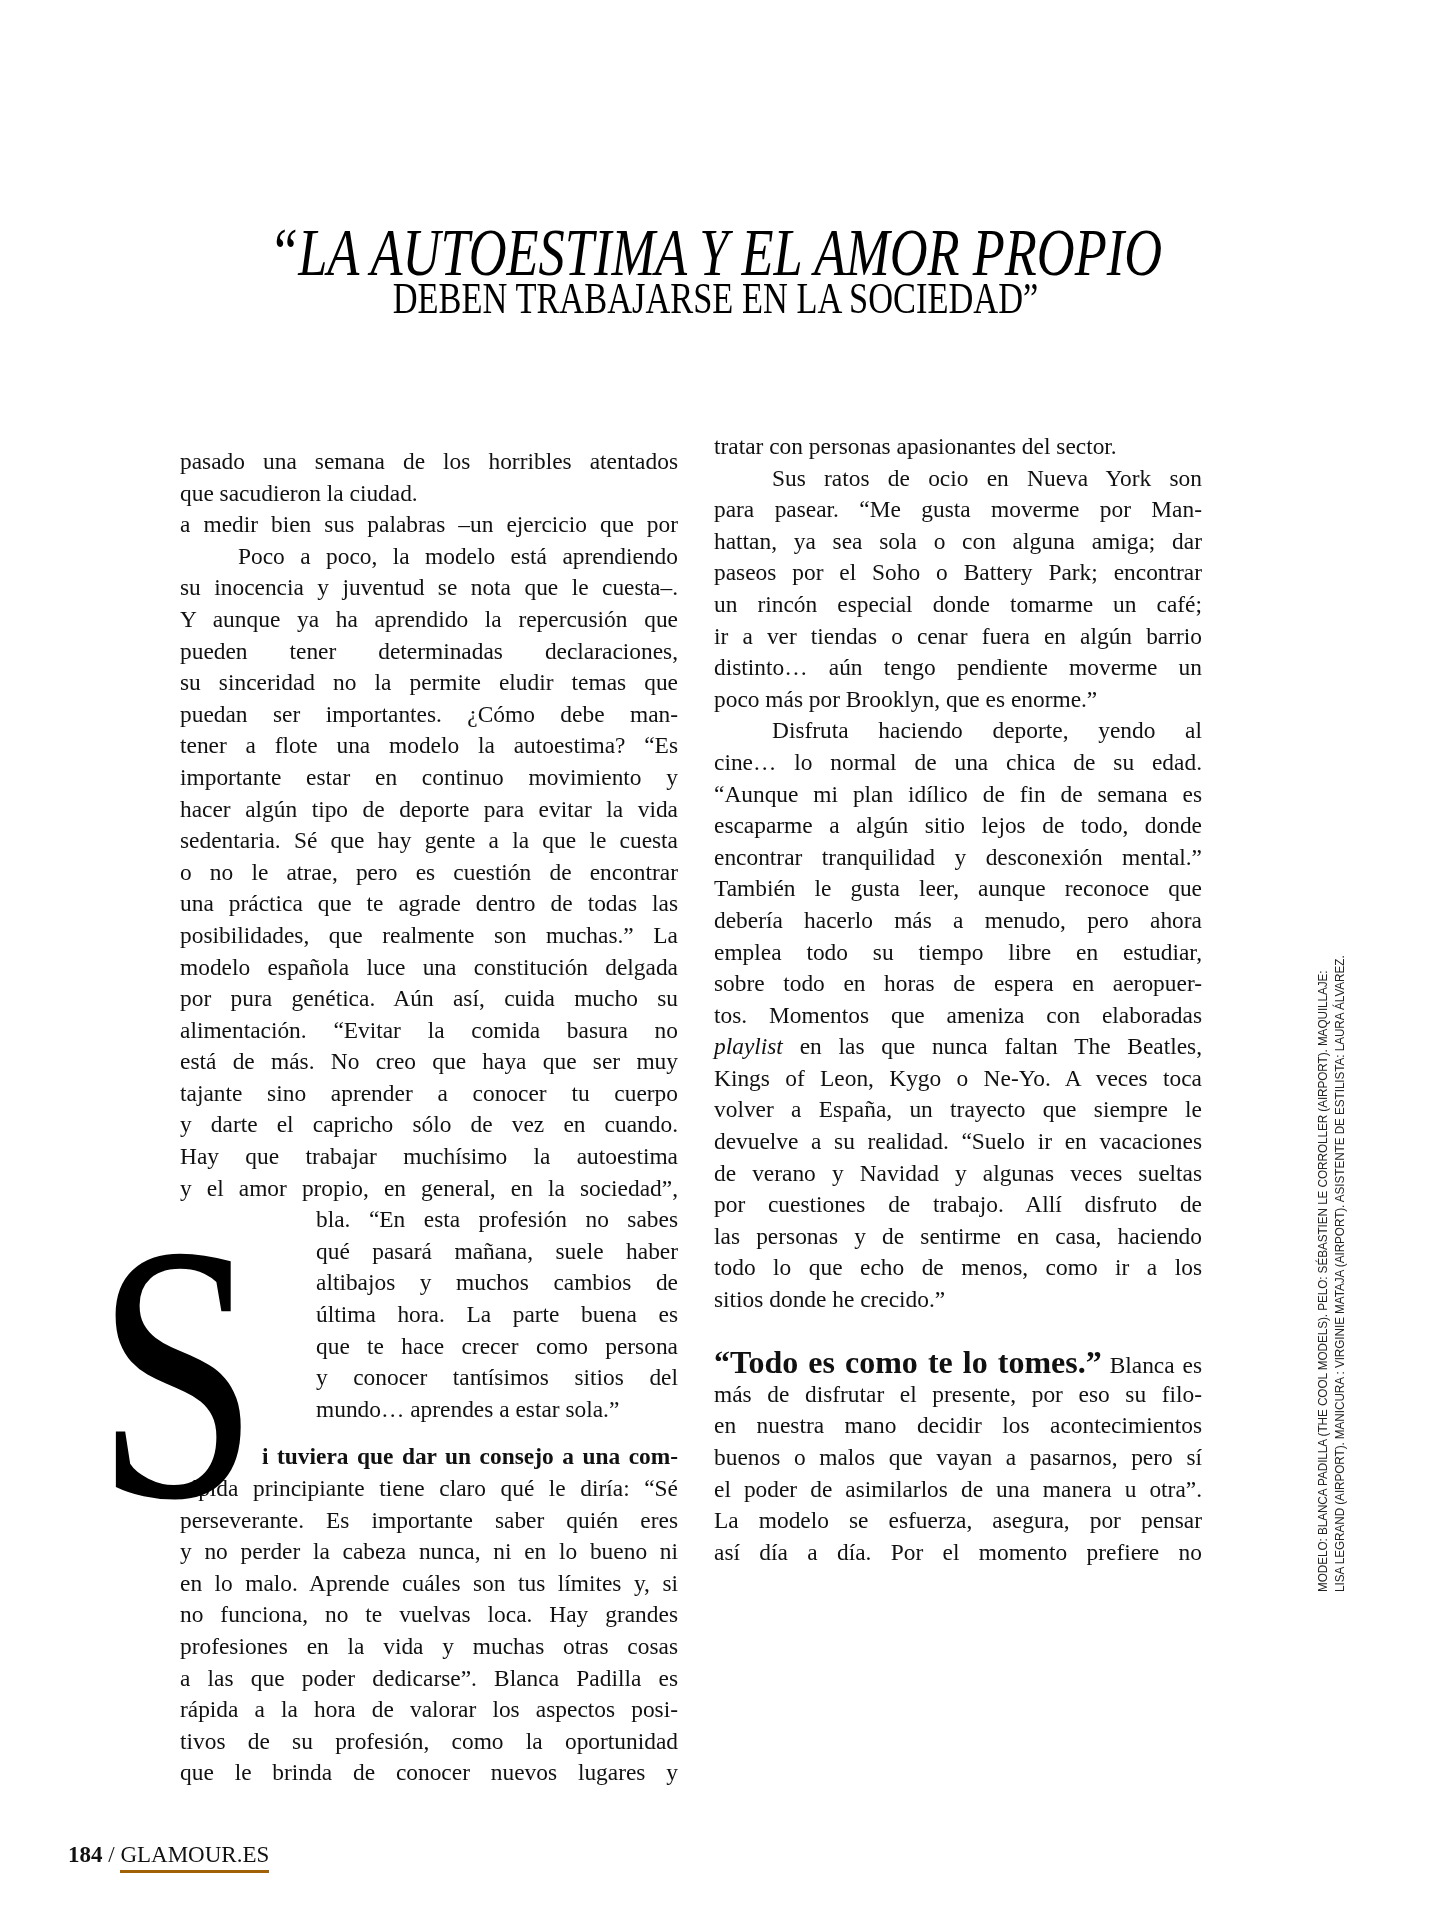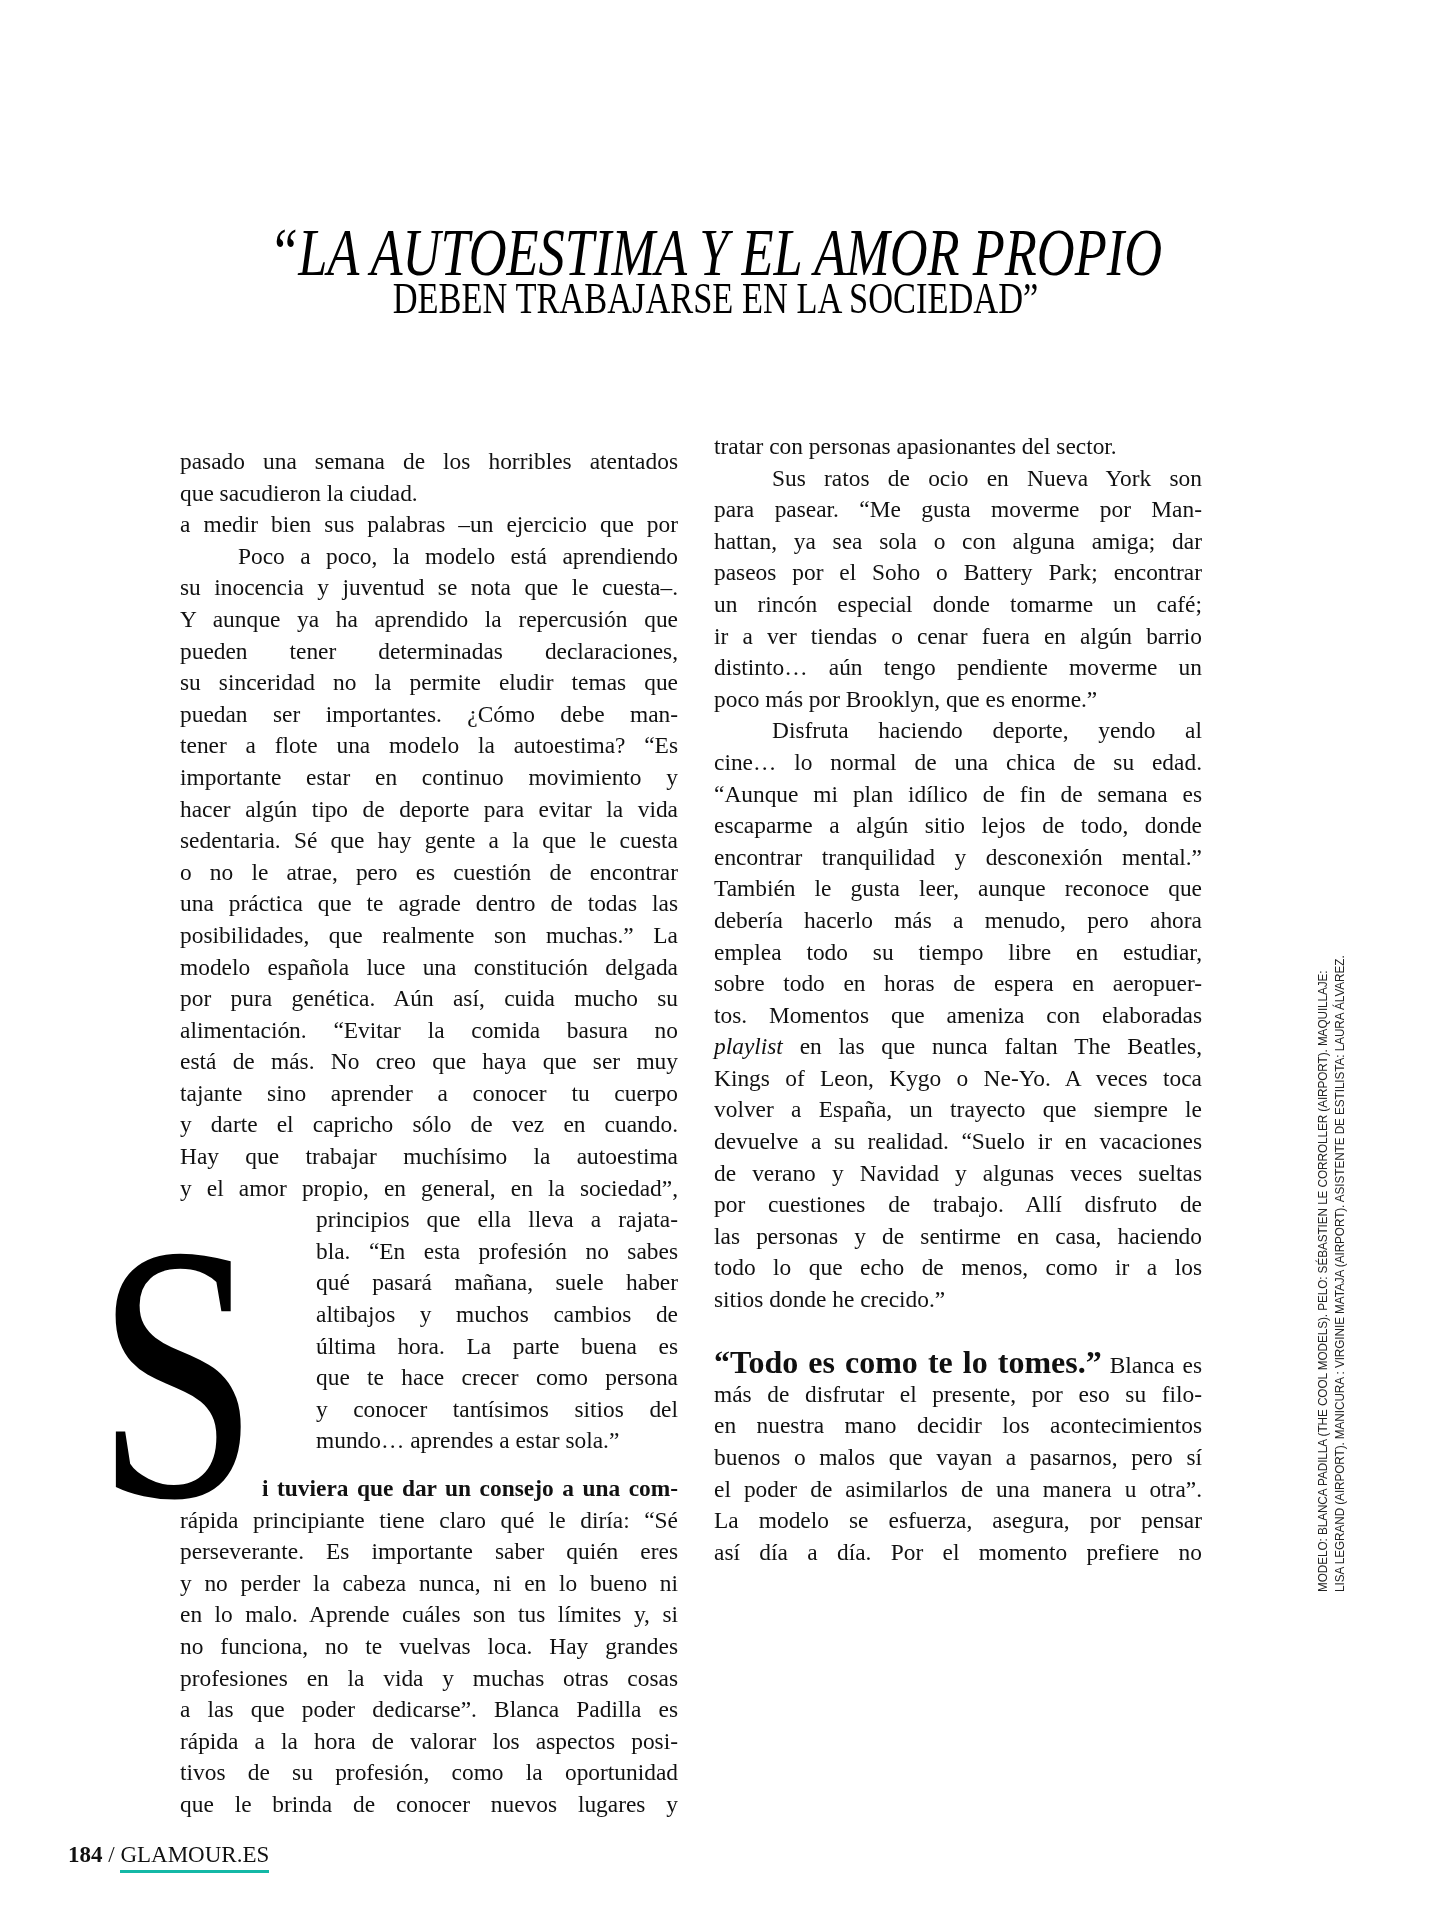--- a/index.html
+++ b/index.html
@@ -36,21 +36,21 @@
     position: absolute; left: 1315px; top: 1592px; transform: rotate(-90deg); transform-origin: left top;
     font-family: "Liberation Sans", "DejaVu Sans", sans-serif; font-size: 13.4px; line-height: 16.5px;
     white-space: nowrap; color: #222; width: 820px; letter-spacing: -0.1px;
   }
   .credits .cl { display: block; transform: scaleX(0.88); transform-origin: left center; }
   .footer {
     position: absolute; left: 68px; top: 1842px; font-family: "Liberation Serif", serif;
     font-size: 23px; color: #111;
   }
   .footer .page-no { font-weight: bold; margin-top: 8px; }
-  .footer .brand { display: inline-block; border-bottom: 3px solid #14b8a6; padding-bottom: 2px; }
+  .footer .brand { display: inline-block; border-bottom: 3px solid #a16207; padding-bottom: 2px; }
   .gap { height: 31.6px; display: block; }
   .gap-sm { height: 16px; display: block; }
 </style>
 </head>
 <body>
 
 <div class="headline hl1">“LA AUTOESTIMA Y EL AMOR PROPIO</div>
 <div class="headline hl2">DEBEN TRABAJARSE EN LA SOCIEDAD”</div>
 
 <div class="col col-left">
@@ -74,21 +74,20 @@
       <span class="line">modelo española luce una constitución delgada</span>
       <span class="line">por pura genética. Aún así, cuida mucho su</span>
       <span class="line">alimentación. “Evitar la comida basura no</span>
       <span class="line">está de más. No creo que haya que ser muy</span>
       <span class="line">tajante sino aprender a conocer tu cuerpo</span>
       <span class="line">y darte el capricho sólo de vez en cuando.</span>
       <span class="line">Hay que trabajar muchísimo la autoestima</span>
       <span class="line">y el amor propio, en general, en la sociedad”,</span>
     </div>
   <div id="left-wrap">
-      <span class="line wrap-line">principios que ella lleva a rajata-</span>
       <span class="line wrap-line">bla. “En esta profesión no sabes</span>
       <span class="line wrap-line">qué pasará mañana, suele haber</span>
       <span class="line wrap-line">altibajos y muchos cambios de</span>
       <span class="line wrap-line">última hora. La parte buena es</span>
       <span class="line wrap-line">que te hace crecer como persona</span>
       <span class="line wrap-line">y conocer tantísimos sitios del</span>
       <span class="line wrap-line last">mundo… aprendes a estar sola.”</span>
     </div>
   <div class="gap-sm"></div>
   <span class="line after-cap">i tuviera que dar un consejo a una com-</span>

